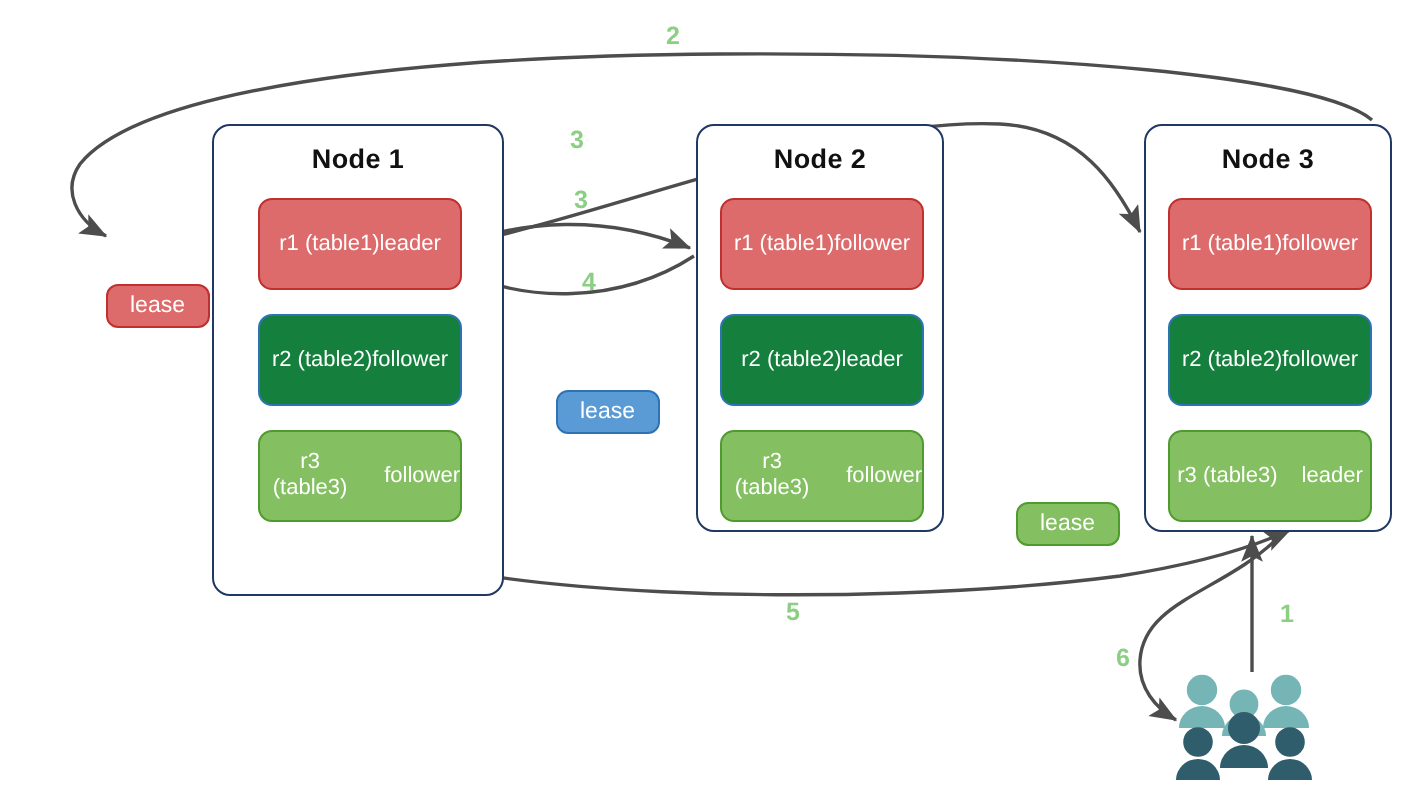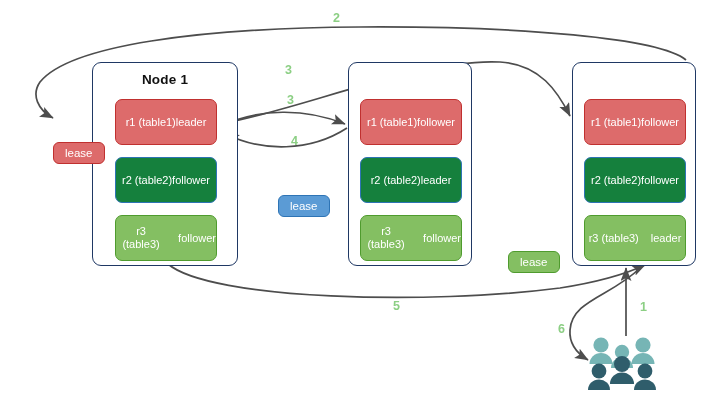--- a/index.html
+++ b/index.html
@@ -63,52 +63,54 @@
 
     <path d="M 347 128 C 310 152, 262 152, 226 134" fill="none" stroke="#4d4d4d" stroke-width="1.7" marker-end="url(#ah)"></path>
 
     <path d="M 168 264 C 210 300, 430 305, 560 288 C 605 281, 630 272, 645 265" fill="none" stroke="#4d4d4d" stroke-width="1.7" marker-end="url(#ah)"></path>
 
     <path d="M 626 336 L 626 268" fill="none" stroke="#4d4d4d" stroke-width="1.7" marker-end="url(#ah)"></path>
 
     <path d="M 640 268 C 612 296, 572 300, 570 330 C 569 344, 578 354, 588 360" fill="none" stroke="#4d4d4d" stroke-width="1.7" marker-end="url(#ah)"></path>
   </svg>
 
-  <div class="node" style="left:92px;top:62px;width:146px;height:204px;padding-left:16px;">
+  <div class="node" style="left:106px;top:62px;width:146px;height:236px;padding-left:16px;">
     <div class="node-title">Node 1</div>
     <div class="replica r-red" style="top:36px;">
       <span>r1 (table1)</span>
       <span>leader</span>
     </div>
     <div class="replica r-blue" style="top:94px;">
       <span>r2 (table2)</span>
       <span>follower</span>
     </div>
     <div class="replica r-green" style="top:152px;">
       <span>r3 (table3)</span>
       <span>follower</span>
     </div>
   </div>
 
   <div class="node" style="left:348px;top:62px;width:124px;height:204px;">
+    <div class="node-title">Node 2</div>
     <div class="replica r-red" style="top:36px;left:11px;">
       <span>r1 (table1)</span>
       <span>follower</span>
     </div>
     <div class="replica r-blue" style="top:94px;left:11px;">
       <span>r2 (table2)</span>
       <span>leader</span>
     </div>
     <div class="replica r-green" style="top:152px;left:11px;">
       <span>r3 (table3)</span>
       <span>follower</span>
     </div>
   </div>
 
   <div class="node" style="left:572px;top:62px;width:124px;height:204px;">
+    <div class="node-title">Node 3</div>
     <div class="replica r-red" style="top:36px;left:11px;">
       <span>r1 (table1)</span>
       <span>follower</span>
     </div>
     <div class="replica r-blue" style="top:94px;left:11px;">
       <span>r2 (table2)</span>
       <span>follower</span>
     </div>
     <div class="replica r-green" style="top:152px;left:11px;">
       <span>r3 (table3)</span>

